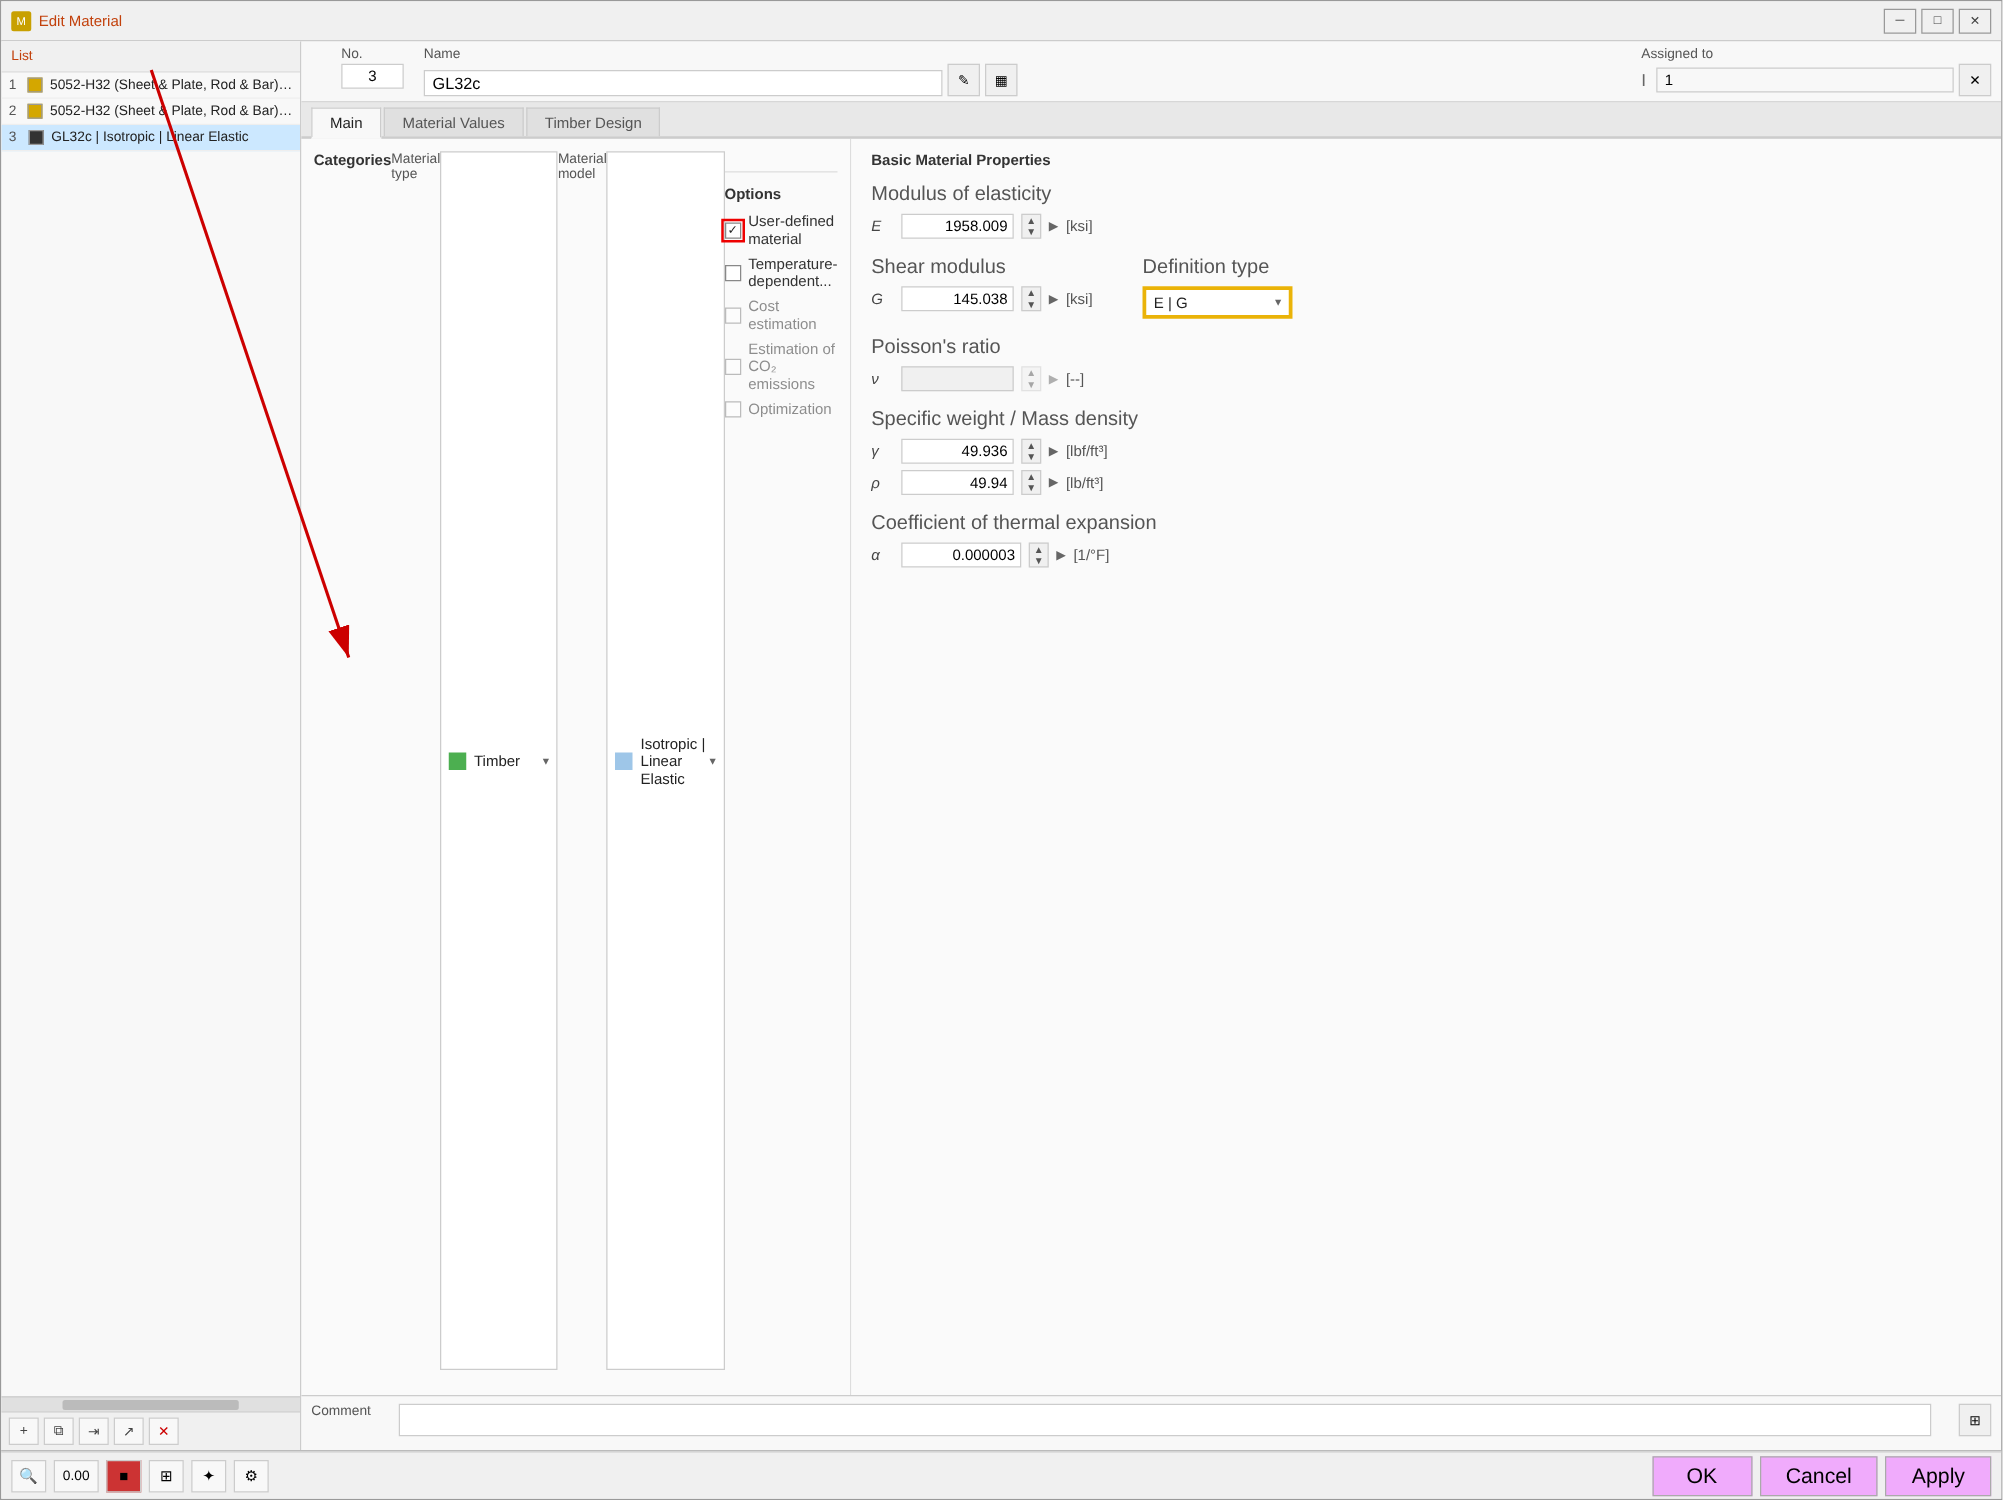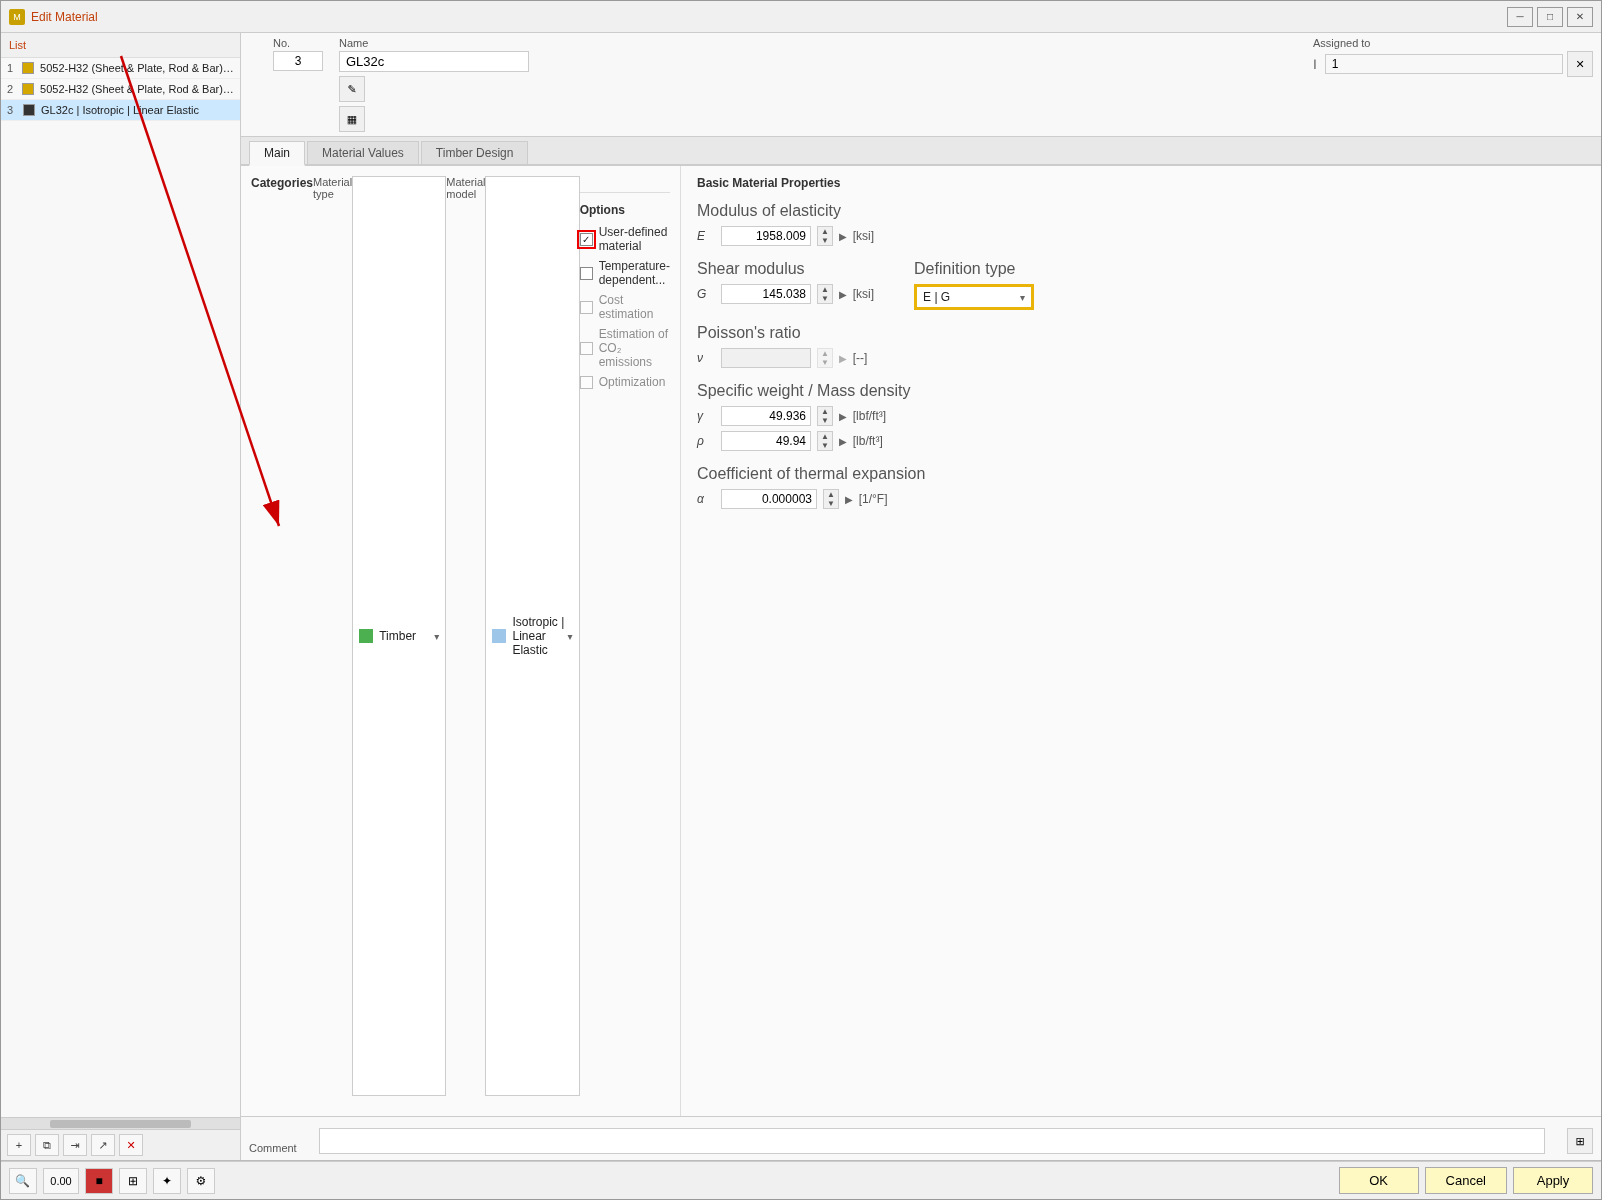--- a/index.html
+++ b/index.html
@@ -35,21 +35,21 @@
 
     
     .right-panel { flex: 1; display: flex; flex-direction: column; overflow: hidden; }
     
     
     .header-row { display: flex; align-items: stretch; background: #f8f8f8; border-bottom: 1px solid #ccc; padding: 4px 8px; gap: 8px; min-height: 48px; }
     .header-no { display: flex; flex-direction: column; padding-left: 24px; }
     .header-label { font-size: 11px; color: #555; margin-bottom: 2px; }
     .header-no-input { width: 50px; border: 1px solid #ccc; background: #fff; padding: 2px 4px; font-size: 12px; text-align: center; }
     .header-name { flex: 1; display: flex; flex-direction: column; margin-left: 8px; }
-    .header-name-row { display: flex; align-items: flex-start; gap: 4px; flex-direction: column; }
+    .header-name-row { display: flex; align-items: flex-end; gap: 4px; }
     .header-name-input { flex: 1; border: 1px solid #ccc; background: #fff; padding: 2px 6px; font-size: 13px; }
     .header-name-btn { width: 26px; height: 26px; border: 1px solid #ccc; background: #f0f0f0; cursor: pointer; display: flex; align-items: center; justify-content: center; font-size: 11px; }
     .header-assigned { width: 280px; display: flex; flex-direction: column; margin-left: 8px; }
     .header-assigned-row { display: flex; align-items: center; gap: 4px; }
     .header-assigned-input { flex: 1; border: 1px solid #ccc; background: #f8f8f8; padding: 2px 6px; font-size: 12px; }
     .header-assigned-btn { width: 26px; height: 26px; border: 1px solid #ccc; background: #f0f0f0; cursor: pointer; display: flex; align-items: center; justify-content: center; font-size: 11px; }
 
     
     .tabs { display: flex; background: #e8e8e8; border-bottom: 2px solid #ccc; padding-top: 4px; padding-left: 8px; gap: 2px; }
     .tab { padding: 4px 14px; font-size: 12px; cursor: pointer; border: 1px solid #ccc; border-bottom: none; background: #e0e0e0; color: #555; }
@@ -84,25 +84,25 @@
     .prop-row { display: flex; align-items: center; gap: 6px; margin-bottom: 5px; }
     .prop-symbol { width: 18px; font-size: 12px; color: #444; font-style: italic; }
     .prop-input { width: 90px; border: 1px solid #ccc; background: #fff; padding: 2px 4px; font-size: 12px; text-align: right; }
     .prop-spinner { display: flex; flex-direction: column; border: 1px solid #ccc; background: #f0f0f0; }
     .prop-spinner-up, .prop-spinner-down { width: 14px; height: 9px; display: flex; align-items: center; justify-content: center; font-size: 8px; cursor: pointer; color: #555; }
     .prop-arrow { font-size: 10px; color: #666; cursor: pointer; }
     .prop-unit { font-size: 12px; color: #555; }
     .prop-disabled input { background: #f0f0f0; color: #999; }
 
     
-    .comment-section { border-top: 1px solid #ccc; padding: 6px 8px; background: #f8f8f8; display: flex; align-items: flex-end; gap: 22px; min-height: 44px; }
+    .comment-section { border-top: 1px solid #ccc; padding: 6px 8px; background: #f8f8f8; display: flex; align-items: flex-start; gap: 22px; min-height: 44px; }
     .comment-label { font-size: 11px; color: #555; }
     .comment-input { flex: 1; border: 1px solid #ccc; background: #fff; padding: 3px 6px; font-size: 12px; height: 26px; }
     .comment-btn { width: 26px; height: 26px; border: 1px solid #ccc; background: #f0f0f0; cursor: pointer; display: flex; align-items: center; justify-content: center; font-size: 11px; }
-    .action-btn { padding: 5px 20px; border: 1px solid #aaa; background: #fef9c3; font-size: 13px; cursor: pointer; min-width: 80px; text-align: center; }
+    .action-btn { padding: 5px 20px; border: 1px solid #aaa; background: #f0abfc; font-size: 17px; cursor: pointer; min-width: 80px; text-align: center; }
     .bottom-icon-btn { width: 28px; height: 26px; border: 1px solid #ccc; background: #f8f8f8; cursor: pointer; display: flex; align-items: center; justify-content: center; font-size: 12px; }
 
     .spacer { flex: 1; }
 
     .definition-type { display: flex; flex-direction: column; }
     .definition-dropdown { border: 3px solid #eab308; background: #fff; padding: 3px 6px; font-size: 12px; display: flex; align-items: center; justify-content: space-between; cursor: pointer; width: 120px; }
   </style>
 </head>
 <body>
 

